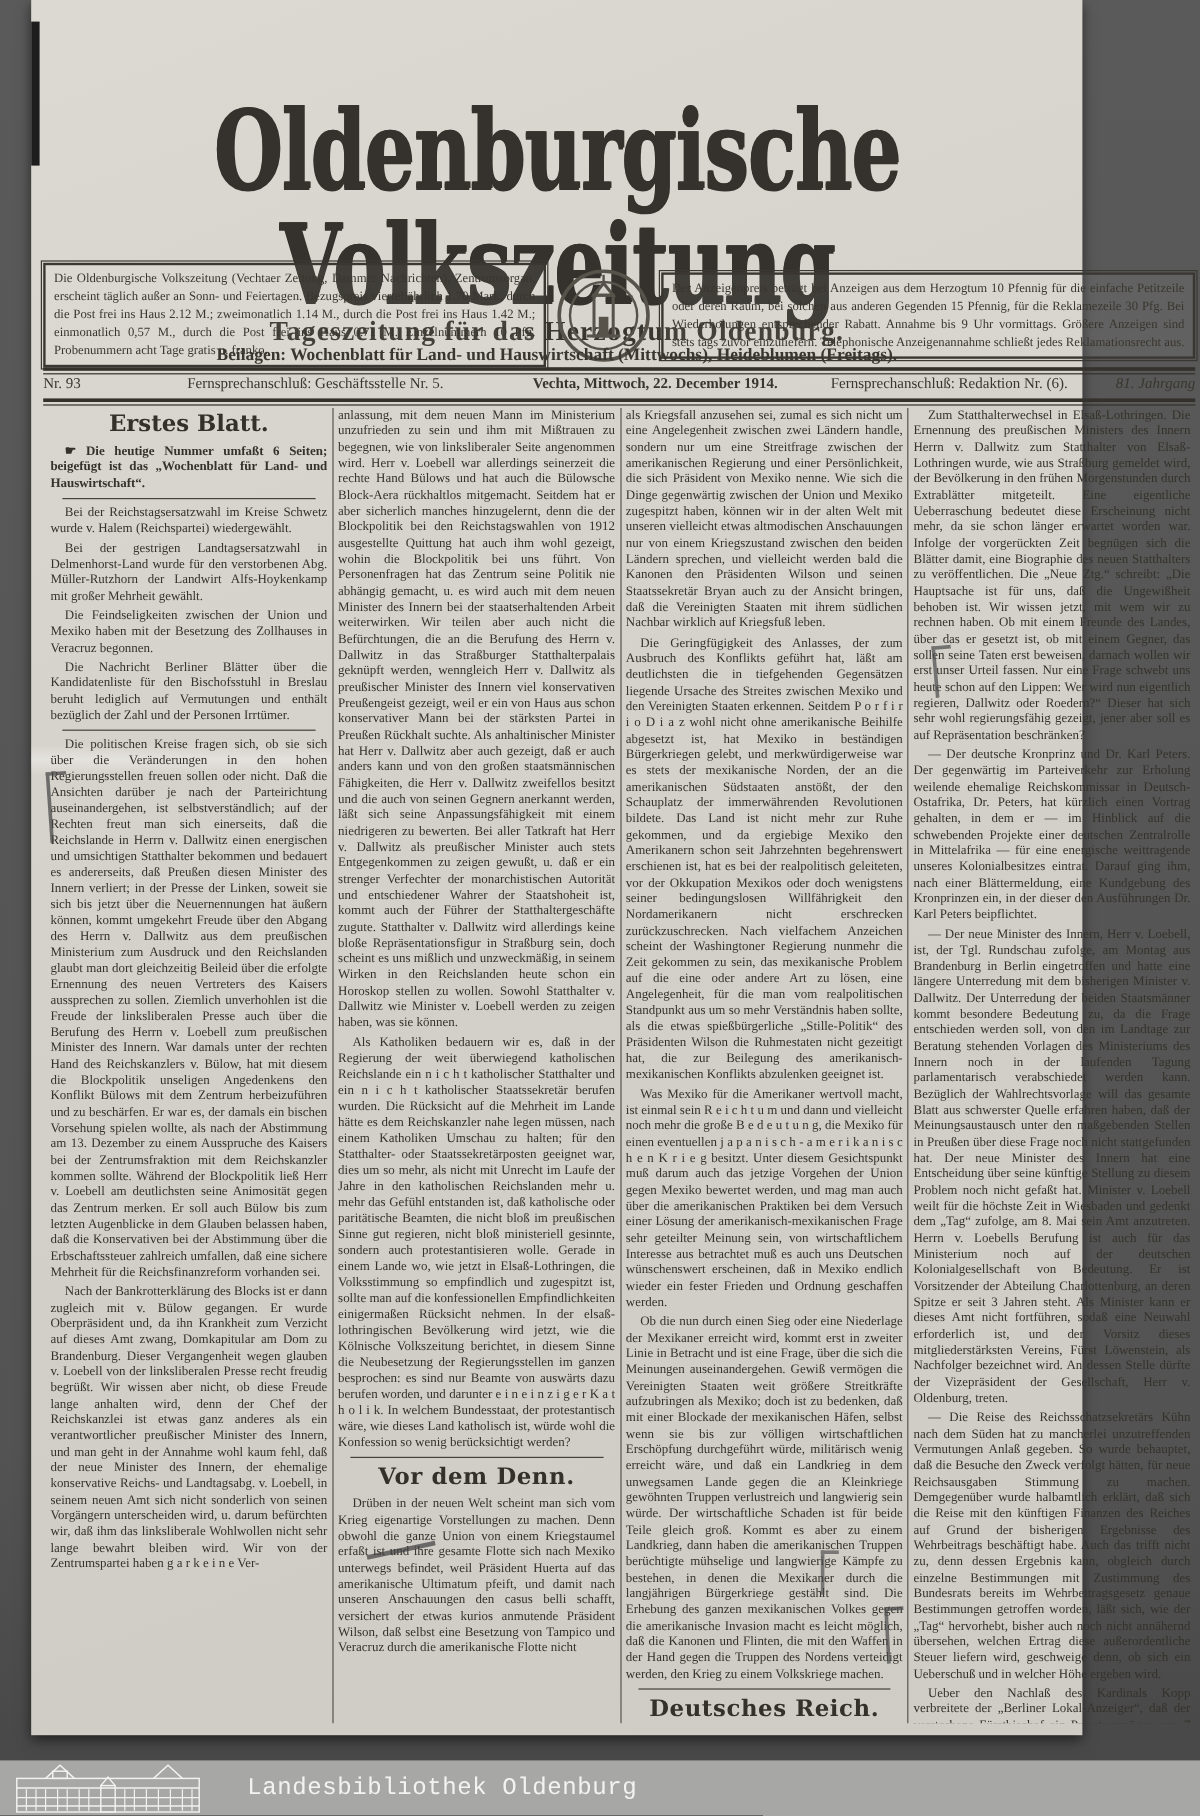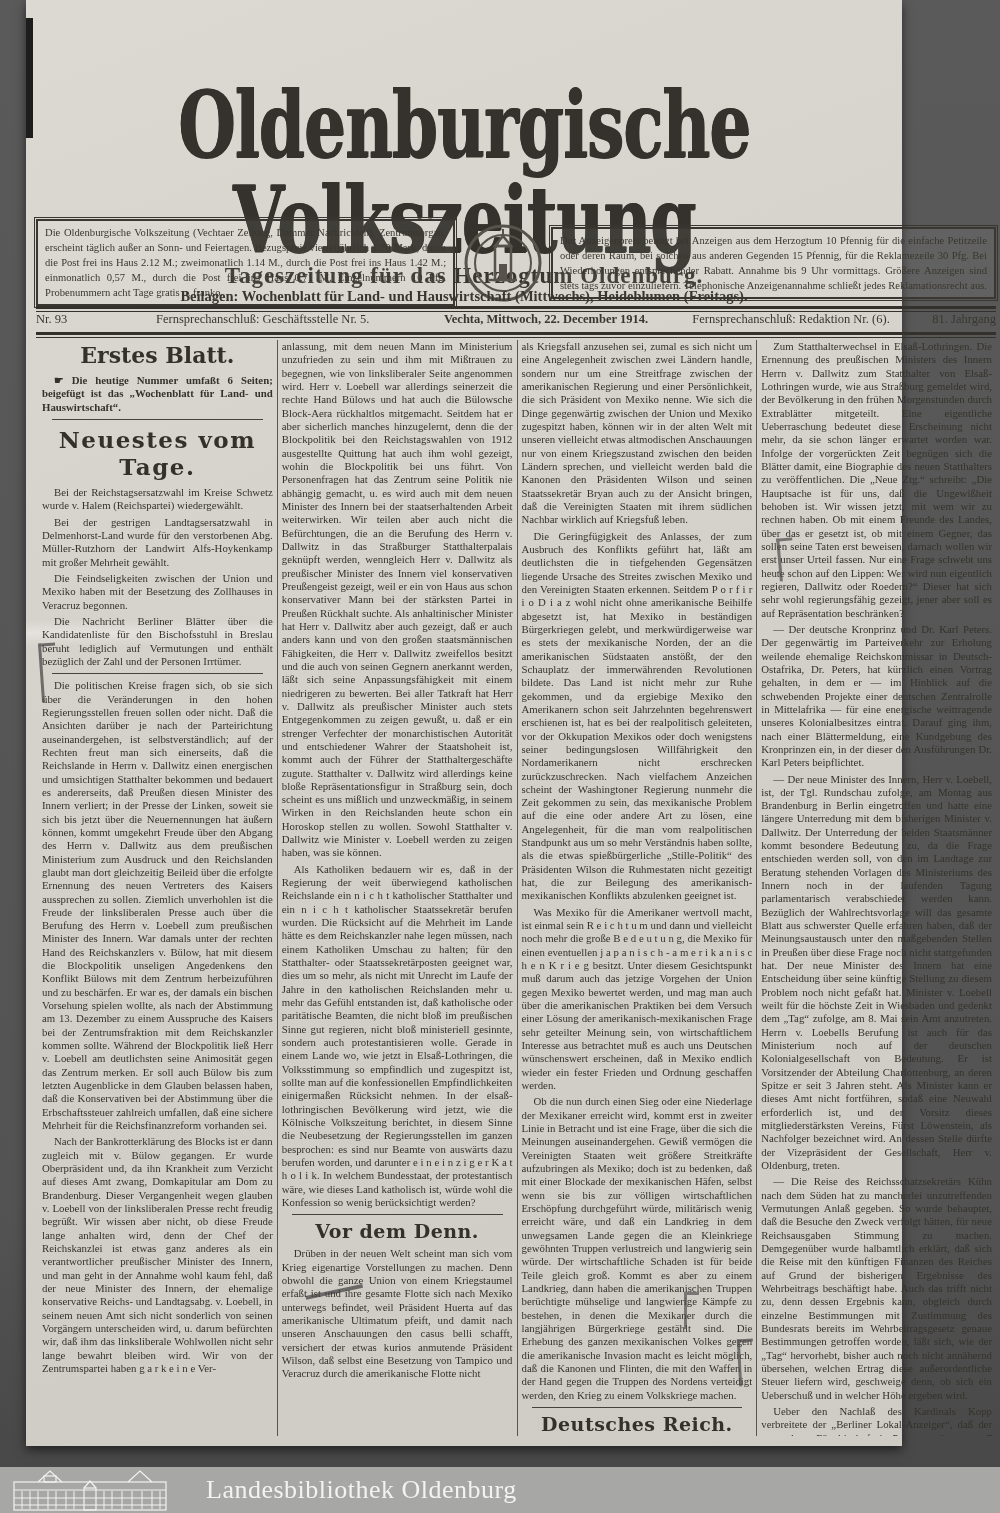--- a/index.html
+++ b/index.html
@@ -46,47 +46,47 @@
     font-weight:bold;font-size:14.5px;color:#39362f;}
 
   .dbl-rule{position:absolute;left:10px;width:960px;border-top:3px solid #34312c;border-bottom:1px solid #34312c;height:2px;}
   .dateline{position:absolute;left:10px;top:312px;width:960px;display:flex;align-items:baseline;
     font-size:12.5px;color:#39362f;}
   .dateline .dl{white-space:nowrap;}
   .dl-issue{width:120px;}
   .dl-phone-l{width:260px;}
   .dl-date{width:260px;text-align:center;font-weight:bold;}
   .dl-phone-r{width:230px;text-align:center;}
-  .dl-vol{flex:1;text-align:right;}
+  .dl-vol{flex:1;text-align:right;font-style:italic;}
 
   
   .columns{position:absolute;left:12px;top:340px;width:958px;height:1096px;display:flex;}
   .col{width:233px;height:1096px;overflow:hidden;padding:0 4px;}
   .col + .col{border-left:1px solid #59554e;}
   .col p{margin:0 0 3px 0;font-size:10.8px;line-height:1.235;text-align:justify;text-indent:12px;color:#35322c;}
   .col p.cont{text-indent:0;}
-  .col .h-section{font-family:"DejaVu Serif",serif;font-weight:bold;font-size:22px;text-align:center;margin:2px 0 6px 0;color:#34312b;}
+  .col .h-section{font-family:"DejaVu Serif",serif;font-weight:bold;font-size:19px;text-align:center;margin:2px 0 6px 0;color:#34312b;}
   .col .h-big{font-family:"DejaVu Serif",serif;font-weight:bold;font-size:23px;letter-spacing:1.5px;text-align:center;margin:6px 0 6px 0;color:#34312b;}
   .col .h-mid{font-family:"DejaVu Serif",serif;font-weight:bold;font-size:19px;letter-spacing:.5px;text-align:center;margin:5px 0 5px 0;color:#34312b;}
   .col .rule{border-top:1.5px solid #45423b;margin:5px 10px;}
   .col p.notice{font-weight:bold;}
 
   
   .pencil{position:absolute;pointer-events:none;}
   .pm1{left:14px;top:643px;width:14px;height:56px;border-left:3px solid #4a4a4a;border-top:3px solid #4a4a4a;transform:rotate(-4deg);opacity:.75;}
   .pm2{left:278px;top:1278px;width:58px;height:12px;border-bottom:4px solid #3f3f3f;transform:rotate(-12deg);opacity:.7;}
   .pm3{left:752px;top:538px;width:13px;height:40px;border-left:3px solid #4a4a4a;border-top:3px solid #4a4a4a;transform:rotate(-5deg);opacity:.7;}
   .pm4{left:712px;top:1339px;width:13px;height:44px;border-left:3px solid #4a4a4a;border-top:3px solid #4a4a4a;transform:rotate(-3deg);opacity:.7;}
   .pm5{left:658px;top:1292px;width:12px;height:34px;border-left:3px solid #4a4a4a;border-top:3px solid #4a4a4a;opacity:.65;}
 
   
   .footer-bar{position:absolute;left:0;bottom:0;width:1000px;height:46px;background:#a7a7a5;
     display:flex;align-items:center;}
   .footer-logo{margin-left:10px;width:160px;height:44px;}
-  .footer-name{margin-left:36px;font-family:Liberation Serif, serif;font-size:26px;color:#f3f3f1;letter-spacing:.5px;}
+  .footer-name{margin-left:36px;font-family:Liberation Mono, monospace;font-size:20px;color:#f3f3f1;letter-spacing:.5px;}
 </style>
 </head>
 <body>
 
 <div class="backdrop-shade"></div>
 
 <div class="paper">
   <div class="left-sliver"></div>
   <div class="paper-glare"></div>
 
@@ -121,21 +121,20 @@
     <span class="dl dl-phone-r">Fernsprechanschluß: Redaktion Nr. (6).</span>
     <span class="dl dl-vol">81. Jahrgang</span>
   </div>
   <div class="dbl-rule" style="top:332px;"></div>
 
   <div class="columns" id="columns">
       <div class="col">
         <div class="h-section">Erstes Blatt.</div>
         <p class="notice">☛  Die heutige Nummer umfaßt 6 Seiten; beigefügt ist das „Wochenblatt für Land- und Hauswirtschaft“.</p>
         <div class="rule"></div>
-        <div class="h-big">Neuestes vom Tage.</div>
         <p>Bei der Reichstagsersatzwahl im Kreise Schwetz wurde v. Halem (Reichspartei) wiedergewählt.</p>
         <p>Bei der gestrigen Landtagsersatzwahl in Delmenhorst-Land wurde für den verstorbenen Abg. Müller-Rutzhorn der Landwirt Alfs-Hoykenkamp mit großer Mehrheit gewählt.</p>
         <p>Die Feindseligkeiten zwischen der Union und Mexiko haben mit der Besetzung des Zollhauses in Veracruz begonnen.</p>
         <p>Die Nachricht Berliner Blätter über die Kandidatenliste für den Bischofsstuhl in Breslau beruht lediglich auf Vermutungen und enthält bezüglich der Zahl und der Personen Irrtümer.</p>
         <div class="rule"></div>
         <p>Die politischen Kreise fragen sich, ob sie sich über die Veränderungen in den hohen Regierungsstellen freuen sollen oder nicht. Daß die Ansichten darüber je nach der Parteirichtung auseinandergehen, ist selbstverständlich; auf der Rechten freut man sich einerseits, daß die Reichslande in Herrn v. Dallwitz einen energischen und umsichtigen Statthalter bekommen und bedauert es andererseits, daß Preußen diesen Minister des Innern verliert; in der Presse der Linken, soweit sie sich bis jetzt über die Neuernennungen hat äußern können, kommt umgekehrt Freude über den Abgang des Herrn v. Dallwitz aus dem preußischen Ministerium zum Ausdruck und den Reichslanden glaubt man dort gleichzeitig Beileid über die erfolgte Ernennung des neuen Vertreters des Kaisers aussprechen zu sollen. Ziemlich unverhohlen ist die Freude der linksliberalen Presse auch über die Berufung des Herrn v. Loebell zum preußischen Minister des Innern. War damals unter der rechten Hand des Reichskanzlers v. Bülow, hat mit diesem die Blockpolitik unseligen Angedenkens den Konflikt Bülows mit dem Zentrum herbeizuführen und zu beschärfen. Er war es, der damals ein bischen Vorsehung spielen wollte, als nach der Abstimmung am 13. Dezember zu einem Ausspruche des Kaisers bei der Zentrumsfraktion mit dem Reichskanzler kommen sollte. Während der Blockpolitik ließ Herr v. Loebell am deutlichsten seine Animosität gegen das Zentrum merken. Er soll auch Bülow bis zum letzten Augenblicke in dem Glauben belassen haben, daß die Konservativen bei der Abstimmung über die Erbschaftssteuer zahlreich umfallen, daß eine sichere Mehrheit für die Reichsfinanzreform vorhanden sei.</p>
         <p>Nach der Bankrotterklärung des Blocks ist er dann zugleich mit v. Bülow gegangen. Er wurde Oberpräsident und, da ihn Krankheit zum Verzicht auf dieses Amt zwang, Domkapitular am Dom zu Brandenburg. Dieser Vergangenheit wegen glauben v. Loebell von der linksliberalen Presse recht freudig begrüßt. Wir wissen aber nicht, ob diese Freude lange anhalten wird, denn der Chef der Reichskanzlei ist etwas ganz anderes als ein verantwortlicher preußischer Minister des Innern, und man geht in der Annahme wohl kaum fehl, daß der neue Minister des Innern, der ehemalige konservative Reichs- und Landtagsabg. v. Loebell, in seinem neuen Amt sich nicht sonderlich von seinen Vorgängern unterscheiden wird, u. darum befürchten wir, daß ihm das linksliberale Wohlwollen nicht sehr lange bewahrt bleiben wird. Wir von der Zentrumspartei haben  g a r  k e i n e  Ver-</p>
       </div>
       <div class="col">
         <p class="cont">anlassung, mit dem neuen Mann im Ministerium unzufrieden zu sein und ihm mit Mißtrauen zu begegnen, wie von linksliberaler Seite angenommen wird. Herr v. Loebell war allerdings seinerzeit die rechte Hand Bülows und hat auch die Bülowsche Block-Aera rückhaltlos mitgemacht. Seitdem hat er aber sicherlich manches hinzugelernt, denn die der Blockpolitik bei den Reichstagswahlen von 1912 ausgestellte Quittung hat auch ihm wohl gezeigt, wohin die Blockpolitik bei uns führt. Von Personenfragen hat das Zentrum seine Politik nie abhängig gemacht, u. es wird auch mit dem neuen Minister des Innern bei der staatserhaltenden Arbeit weiterwirken. Wir teilen aber auch nicht die Befürchtungen, die an die Berufung des Herrn v. Dallwitz in das Straßburger Statthalterpalais geknüpft werden, wenngleich Herr v. Dallwitz als preußischer Minister des Innern viel konservativen Preußengeist gezeigt, weil er ein von Haus aus schon konservativer Mann bei der stärksten Partei in Preußen Rückhalt suchte. Als anhaltinischer Minister hat Herr v. Dallwitz aber auch gezeigt, daß er auch anders kann und von den großen staatsmännischen Fähigkeiten, die Herr v. Dallwitz zweifellos besitzt und die auch von seinen Gegnern anerkannt werden, läßt sich seine Anpassungsfähigkeit mit einem niedrigeren zu bewerten. Bei aller Tatkraft hat Herr v. Dallwitz als preußischer Minister auch stets Entgegenkommen zu zeigen gewußt, u. daß er ein strenger Verfechter der monarchistischen Autorität und entschiedener Wahrer der Staatshoheit ist, kommt auch der Führer der Statthaltergeschäfte zugute. Statthalter v. Dallwitz wird allerdings keine bloße Repräsentationsfigur in Straßburg sein, doch scheint es uns mißlich und unzweckmäßig, in seinem Wirken in den Reichslanden heute schon ein Horoskop stellen zu wollen. Sowohl Statthalter v. Dallwitz wie Minister v. Loebell werden zu zeigen haben, was sie können.</p>

